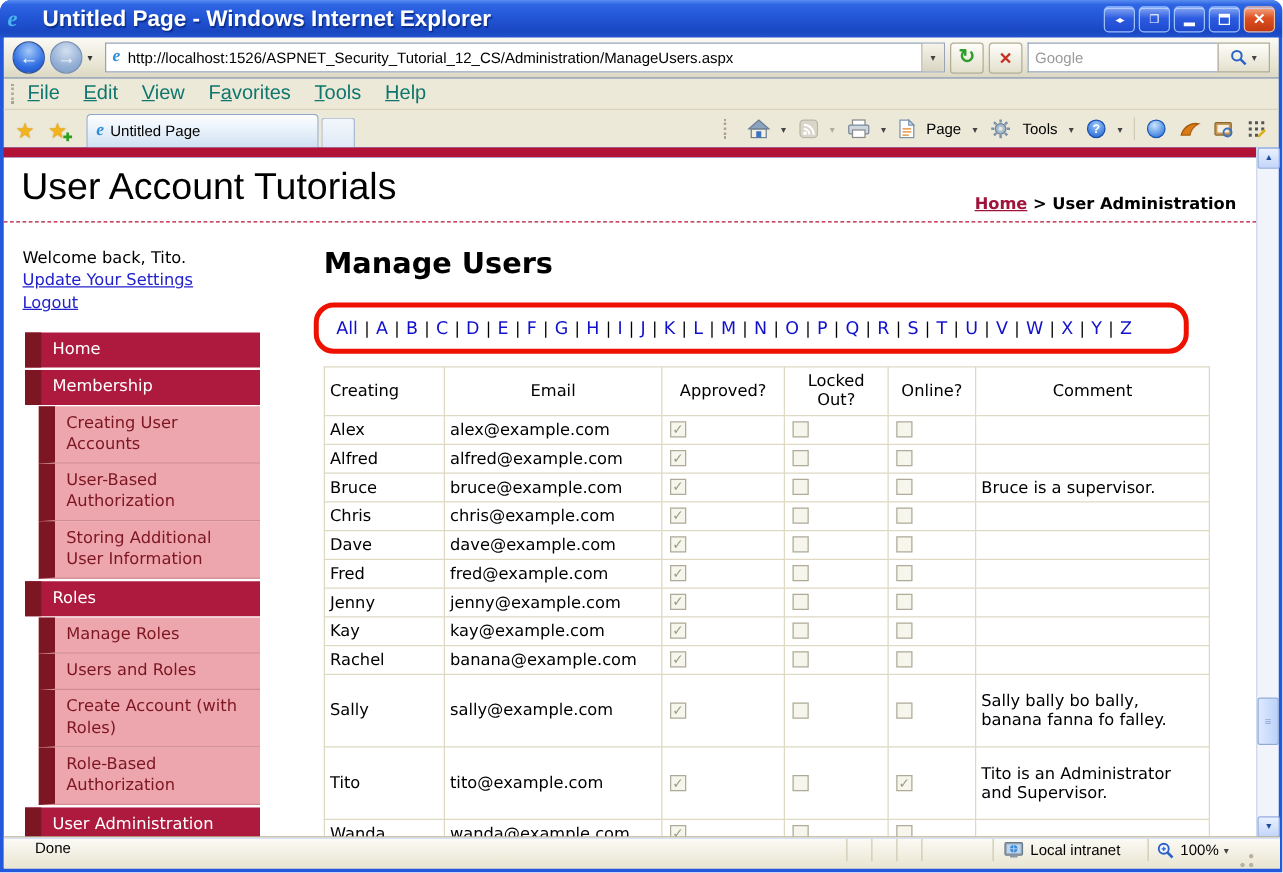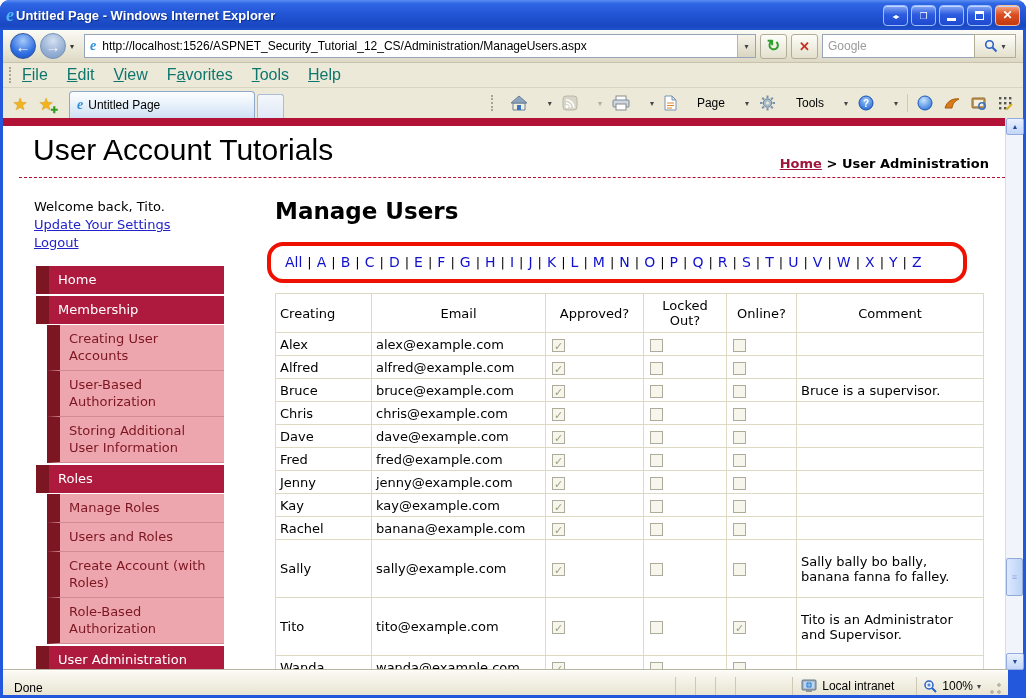--- a/index.html
+++ b/index.html
@@ -10,21 +10,21 @@
     font-family:"Liberation Sans",sans-serif;
   }
   
   .titlebar{
     position:absolute;top:0;left:0;right:0;height:30px;
     background:linear-gradient(180deg,#5a8ef2 0%,#2f66e4 12%,#2256d6 45%,#1a47c2 85%,#2153ce 100%);
     display:flex;align-items:center;padding:0 6px;border-radius:9px 9px 0 0;
   }
   .ie-e{font-family:"Liberation Serif",serif;font-style:italic;font-weight:bold;color:#49b4ee;font-size:18px;line-height:1;}
   .ie-e.small{font-size:14px;color:#2f8fd8;}
-  .titlebar .ttl{color:#fff;font-weight:bold;font-size:13px;margin-left:2px;flex:1;
+  .titlebar .ttl{color:#fff;font-weight:bold;font-size:18px;margin-left:20px;flex:1;
     text-shadow:1px 1px 1px #0b2d8a;white-space:nowrap;overflow:hidden;}
   .wbtn{width:25px;height:21px;margin-left:3px;border:1px solid #9cc0ff;border-radius:4px;
     background:linear-gradient(#87a9f4,#2d5ce0 45%,#1e49cf);box-shadow:inset 0 1px 0 #c2d6ff;
     color:#fff;display:flex;align-items:center;justify-content:center;font-size:10px;cursor:default;}
   .wbtn.close{background:linear-gradient(#f5a887,#dd4f22 45%,#c23a10);border-color:#f4bd9e;}
   .glyph-minleft::after{content:"◂▸";font-size:8px;letter-spacing:-1px;}
   .glyph-winout::after{content:"❐";font-size:9px;}
   .minbar{width:9px;height:3px;background:#fff;margin-top:9px;}
   .maxbox{width:9px;height:9px;border:1px solid #fff;border-top:3px solid #fff;}
   .glyph-x::after{content:"✕";font-size:12px;font-weight:bold;}
@@ -67,26 +67,26 @@
   .favbtn{width:26px;height:26px;display:flex;align-items:center;justify-content:center;position:relative;margin-bottom:1px;}
   .star{color:#f2b31c;font-size:17px;line-height:1;text-shadow:0 0 1px #b87f00;}
   .star-plus{position:absolute;right:1px;bottom:2px;color:#2f9e1e;font-size:9px;font-weight:bold;}
   .tab{display:flex;align-items:center;gap:5px;width:186px;height:27px;padding:0 7px;margin-left:10px;
     background:linear-gradient(#fdfeff,#e9f2fb 45%,#cfe0f3);border:1px solid #8fa8c8;border-bottom:none;
     border-radius:4px 4px 0 0;font-size:12px;color:#000;}
   .tabstub{width:27px;height:24px;margin-left:2px;background:linear-gradient(#f4f7fc,#dfe9f6);
     border:1px solid #aabdd4;border-bottom:none;border-radius:3px 3px 0 0;}
   .tabspacer{flex:1;}
   .righttools{display:flex;align-items:center;height:30px;gap:2px;padding-right:2px;}
-  .tbtn{display:flex;align-items:center;gap:20px;padding:3px 4px;font-size:12px;color:#000;border-radius:2px;}
+  .tbtn{display:flex;align-items:center;gap:9px;padding:3px 4px;font-size:12px;color:#000;border-radius:2px;}
   .tsep{width:1px;height:18px;background:#cfcbb6;margin:0 3px;}
   
   .redbar{position:absolute;top:118px;left:3px;right:21px;height:8px;background:#b11236;}
   .content{position:absolute;top:126px;bottom:28px;left:3px;right:21px;background:#fff;overflow:hidden;
-    font-family:"DejaVu Sans",sans-serif;padding-left:16px;}
+    font-family:"DejaVu Sans",sans-serif;}
   .pageheader{position:relative;height:52px;border-bottom:1px dashed #b11236;}
   .pageheader h1{margin:0;padding:6px 0 0 14px;font-family:"Liberation Sans",sans-serif;
     font-weight:400;font-size:30px;color:#000;line-height:36px;}
   .breadcrumb{position:absolute;right:16px;bottom:6px;font-size:13px;font-weight:bold;color:#000;}
   .breadcrumb a{color:#a0143c;text-decoration:underline;cursor:pointer;}
   .pagebody{display:flex;}
   
   .sidebar{width:250px;flex:0 0 auto;padding:20px 0 0 15px;}
   .welcome{font-size:13px;line-height:18px;color:#000;}
   .sblink{display:block;font-size:13px;line-height:18px;color:#2222cc;text-decoration:underline;cursor:pointer;width:fit-content;}
@@ -115,23 +115,23 @@
   .vscroll{position:absolute;top:118px;bottom:28px;right:3px;width:18px;background:#f1f4fb;border-left:1px solid #d5dcea;}
   .sbtn{position:absolute;left:0;width:18px;height:17px;border:1px solid #93ace0;border-radius:2px;
     background:linear-gradient(#eaf1fe,#c3d5f9);color:#1d4a9e;font-size:7px;
     display:flex;align-items:center;justify-content:center;}
   .sbtn.up{top:0;}.sbtn.down{bottom:0;}
   .up::after{content:"▲";}.down::after{content:"▼";}
   .sthumb{position:absolute;left:0;top:440px;width:17px;height:38px;border:1px solid #8fa9d8;border-radius:2px;
     background:linear-gradient(90deg,#dde9fe,#bcd2f8);}
   .sthumb::after{content:"≡";color:#8fa9d8;font-size:9px;display:block;text-align:center;line-height:36px;}
   
-  .statusbar{position:absolute;left:3px;right:18px;bottom:3px;height:25px;
+  .statusbar{position:absolute;left:3px;right:2px;bottom:3px;height:25px;
     background:linear-gradient(#fbfaf4,#e9e5d2);border-top:1px solid #fff;box-shadow:0 -1px 0 #b8b4a0;
-    display:flex;align-items:flex-end;font-size:12px;color:#000;padding:0 6px;}
+    display:flex;align-items:flex-start;font-size:12px;color:#000;padding:0 20px;}
   .st-msg{flex:1;padding-left:5px;}
   .st-cell{height:18px;border-left:1px solid #cdc9b4;margin-left:2px;padding-left:2px;width:18px;}
   .st-zone{display:flex;align-items:center;gap:5px;border-left:1px solid #cdc9b4;padding:0 22px 0 8px;height:18px;margin-left:39px;}
   .st-zoom{display:flex;align-items:center;gap:4px;border-left:1px solid #cdc9b4;padding:0 6px;height:18px;}
   .st-grip{width:13px;height:13px;margin-left:2px;align-self:flex-end;
     background:
       radial-gradient(circle at 10px 3px,#b8b4a0 1.5px,transparent 2px),
       radial-gradient(circle at 10px 10px,#b8b4a0 1.5px,transparent 2px),
       radial-gradient(circle at 3px 10px,#b8b4a0 1.5px,transparent 2px);}
 </style>

